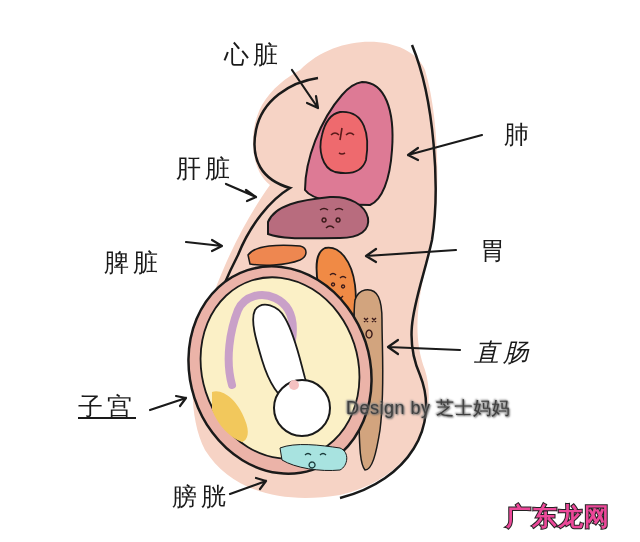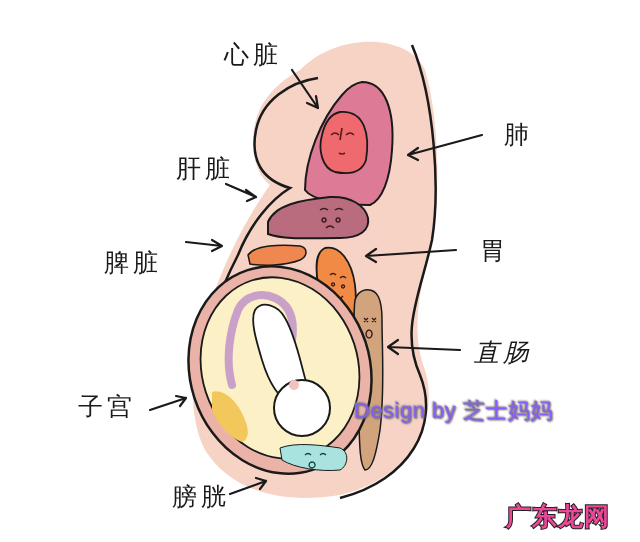--- a/index.html
+++ b/index.html
@@ -1,21 +1,21 @@
 <!DOCTYPE html>
 <html><head>
   <meta charset="utf-8">
   <style>
     html, body { margin: 0; padding: 0; background: #ffffff; }
     body { width: 640px; height: 542px; position: relative; overflow: hidden;
            font-family: "DejaVu Sans", sans-serif; }
     .canvas { position: absolute; left: 0; top: 0; width: 640px; height: 542px; }
     .label { position: absolute; font-size: 25px; color: #1a1a1a; letter-spacing: 4px;
              font-family: "DejaVu Sans", sans-serif; white-space: nowrap; }
-    .watermark { position: absolute; left: 354px; top: 396px; font-size: 22px; color: #8b5cf6;
+    .watermark { position: absolute; left: 346px; top: 396px; font-size: 18px; color: #404040;
                  font-family: "Liberation Sans", sans-serif; white-space: nowrap;
                  text-shadow: 0 0 2px #777, 1px 1px 2px #666, -1px -1px 2px #999; letter-spacing: 0.5px; }
     .sitemark { position: absolute; left: 506px; top: 500px; font-size: 25px; font-weight: bold;
                 color: #ec4899; font-family: "DejaVu Sans", sans-serif; white-space: nowrap;
                 -webkit-text-stroke: 2px #222; paint-order: stroke fill; letter-spacing: 1px; }
     .sitemark-ghost { position: absolute; left: 520px; top: 514px; font-size: 18px; color: #e6e6e6;
                       font-family: "DejaVu Sans", sans-serif; white-space: nowrap; z-index: -1; }
   </style>
 </head>
 <body>
@@ -80,18 +80,18 @@
     <path d="M230,494 L266,481 M266,481 L256,478 M266,481 L260,489"></path>
   </g>
 </svg>
 
 <div class="label" style="left:224px; top:38px;">心脏</div>
 <div class="label" style="left:504px; top:118px;">肺</div>
 <div class="label" style="left:144px; top:152px;margin-left:32px;">肝脏</div>
 <div class="label" style="left:104px; top:246px;">脾脏</div>
 <div class="label" style="left:480px; top:234px;">胃</div>
 <div class="label" style="left:474px; top:336px;font-style:italic;">直肠</div>
-<div class="label" style="left:78px; top:390px;">子宫</div>
+<div class="label" style="left:78px; top:390px;text-decoration:underline;">子宫</div>
 <div class="label" style="left:172px; top:480px;">膀胱</div>
 
 <div class="watermark">Design by 芝士妈妈</div>
 <div class="sitemark-ghost">头条 @ 问答</div>
 <div class="sitemark">广东龙网</div>
 
 </body></html>

